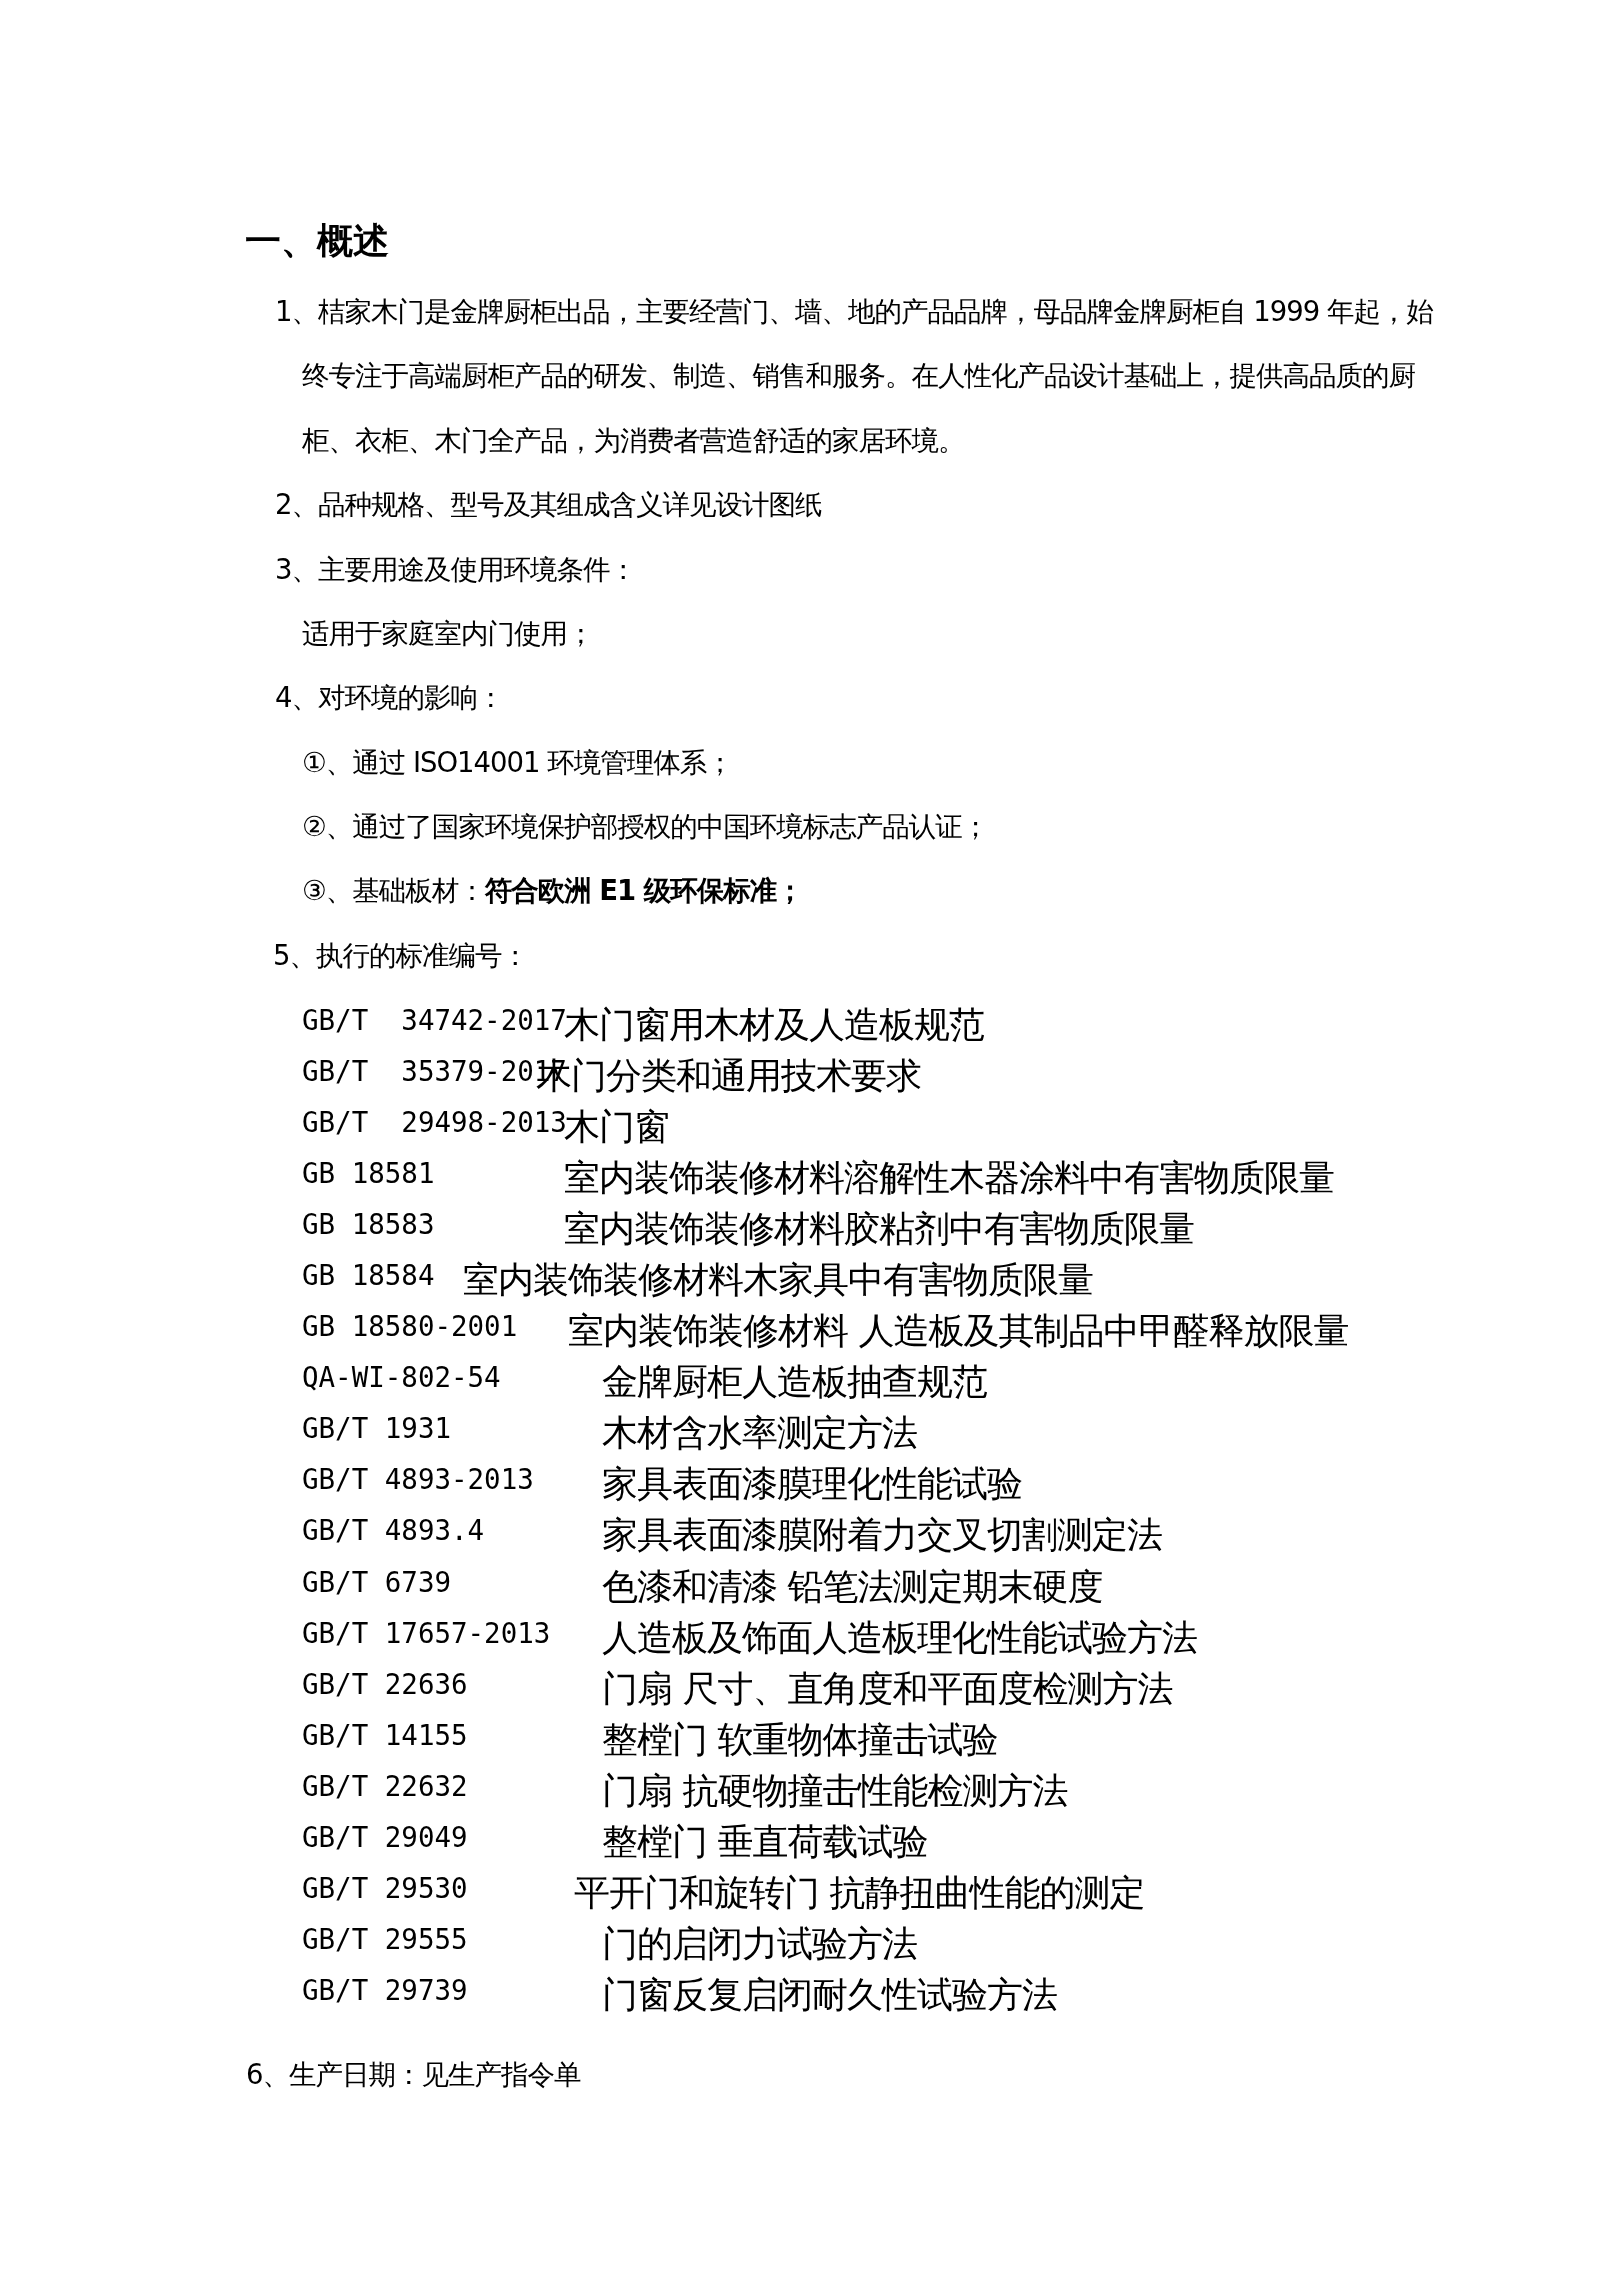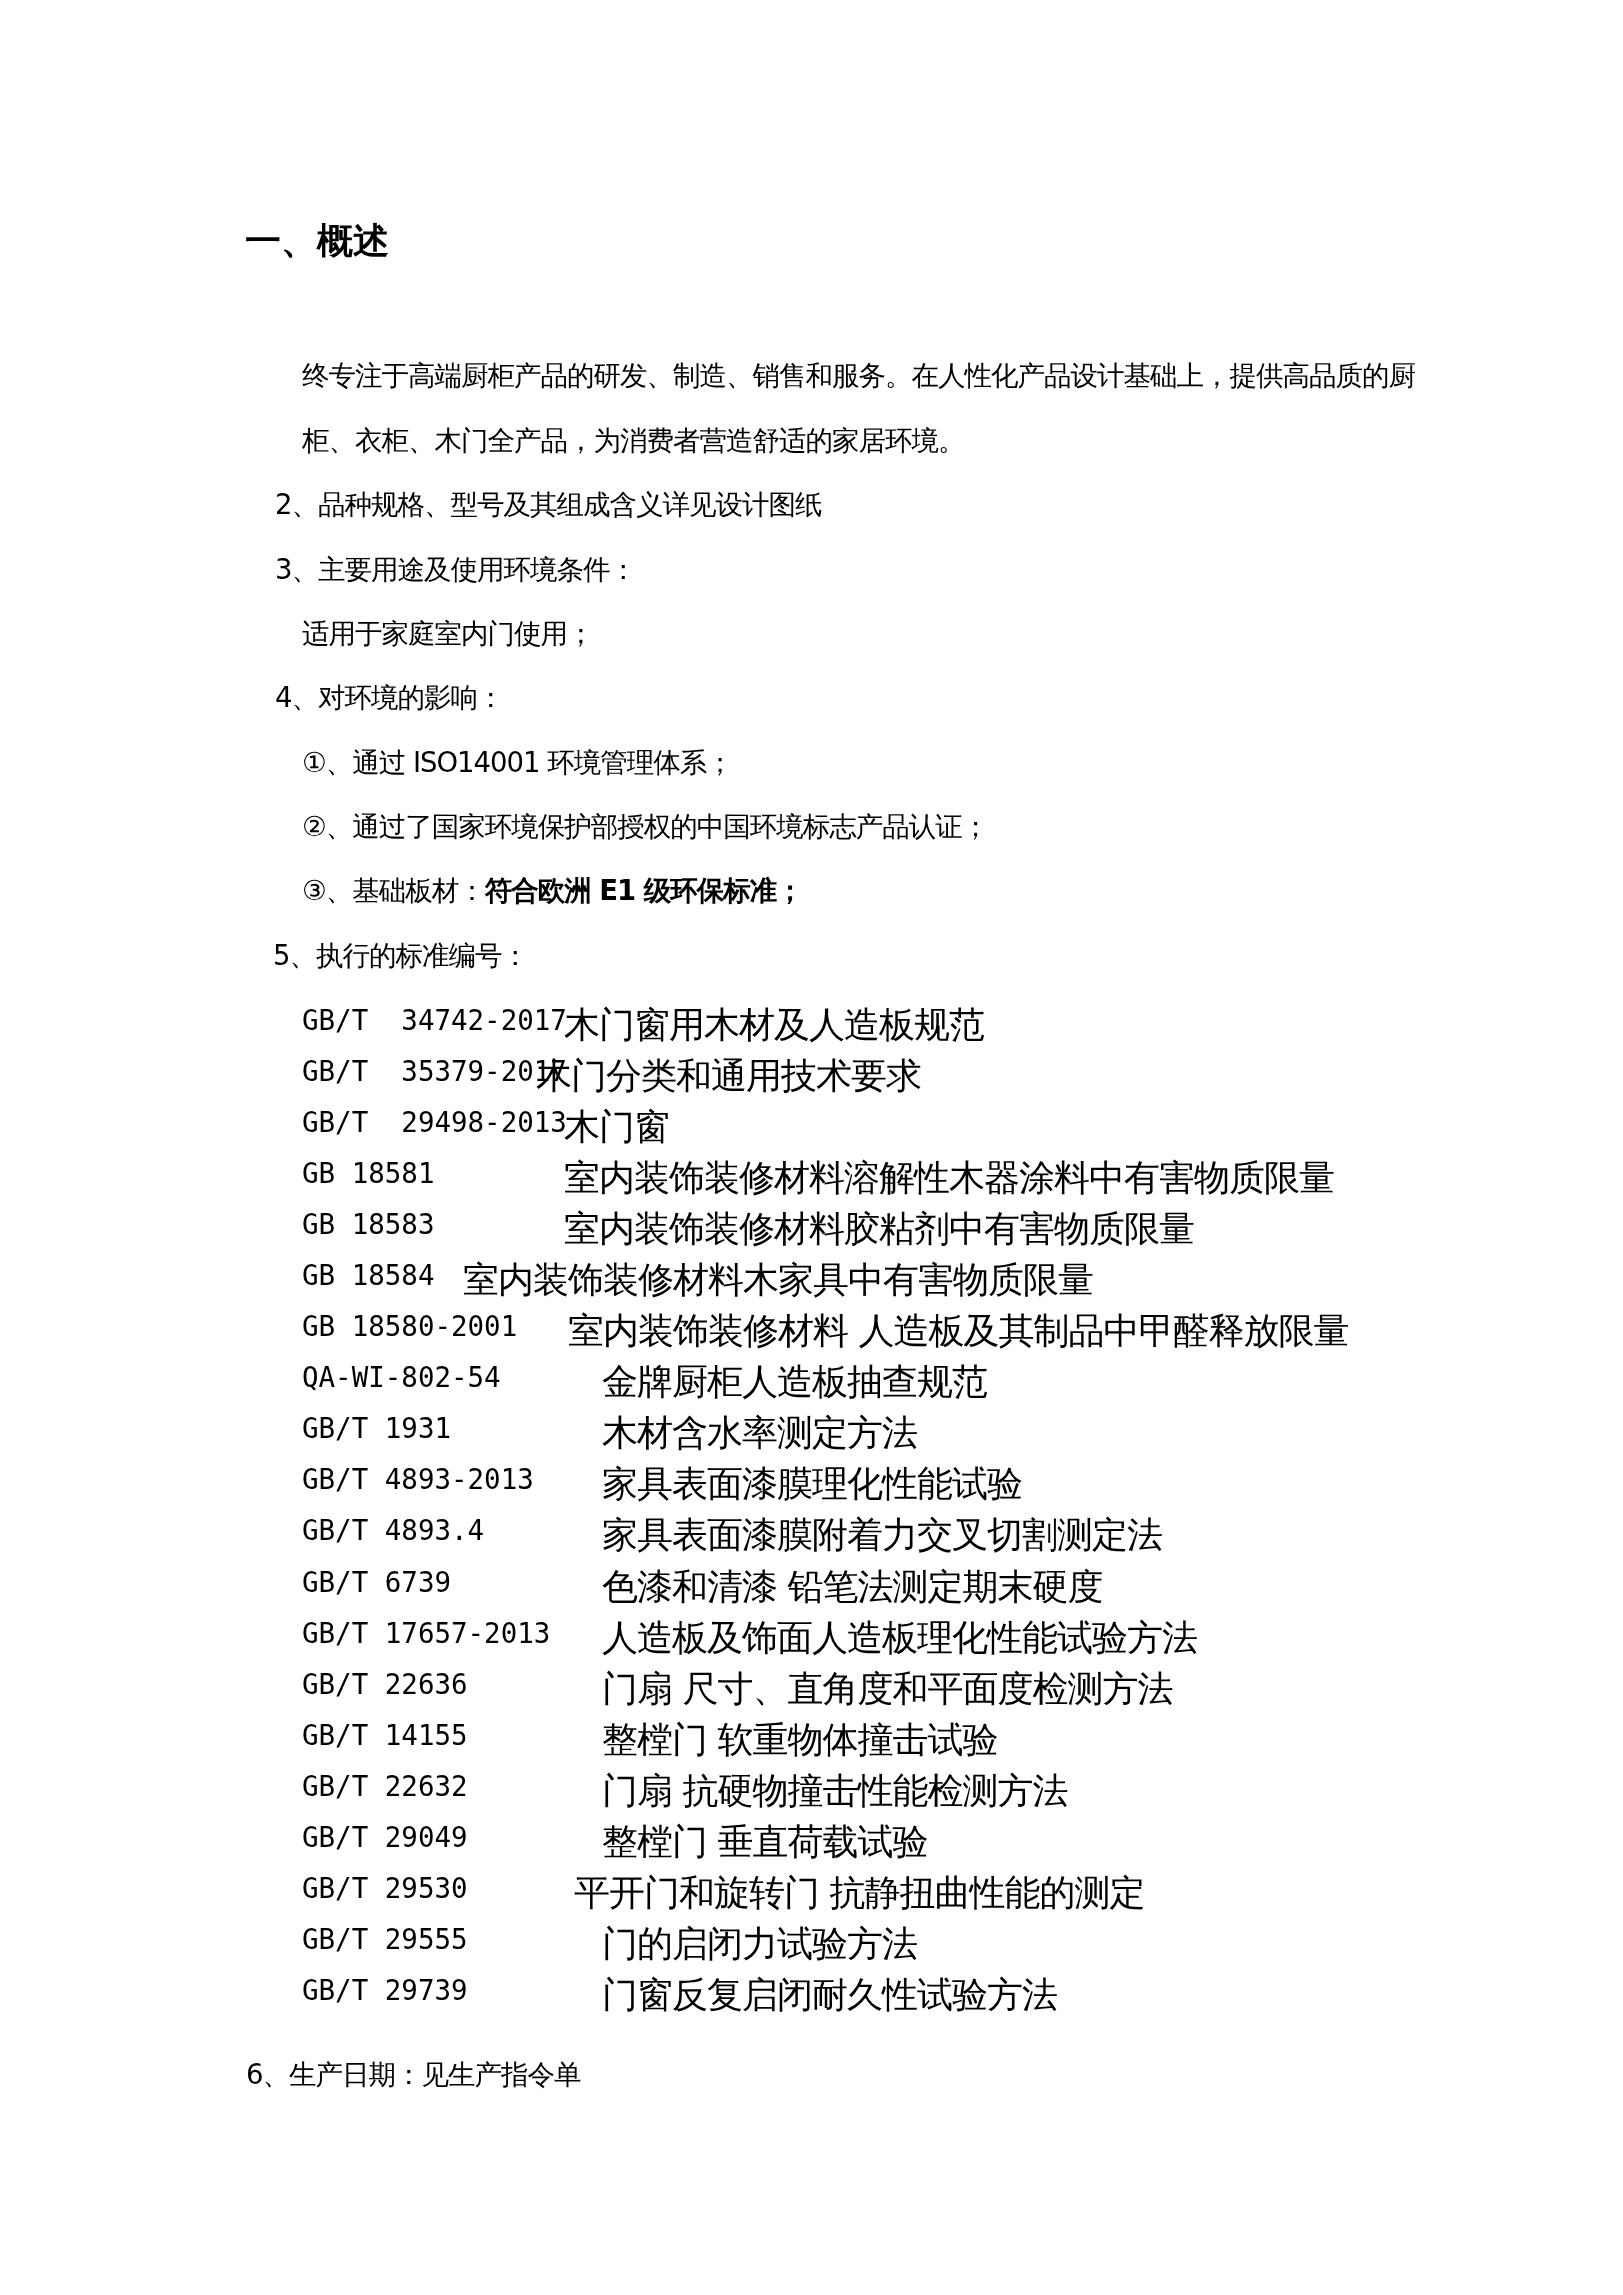--- a/index.html
+++ b/index.html
@@ -65,20 +65,21 @@
     white-space:nowrap;
   }
 </style>
 </head>
 <body>
 
 <div class="page">
 
   <h1 class="doc-title">一、概述</h1>
 
+  <div class="line r0">1、桔家木门是金牌厨柜出品，主要经营门、墙、地的产品品牌，母品牌金牌厨柜自 1999 年起，始</div>
   <div class="line r2">柜、衣柜、木门全产品，为消费者营造舒适的家居环境。</div>
   <div class="line r1">终专注于高端厨柜产品的研发、制造、销售和服务。在人性化产品设计基础上，提供高品质的厨</div>
   <div class="line r3">2、品种规格、型号及其组成含义详见设计图纸</div>
   <div class="line r4">3、主要用途及使用环境条件：</div>
   <div class="line r5">适用于家庭室内门使用；</div>
   <div class="line r6">4、对环境的影响：</div>
   <div class="line r7">①、通过 ISO14001 环境管理体系；</div>
   <div class="line r8">②、通过了国家环境保护部授权的中国环境标志产品认证；</div>
   <div class="line r9"><span>③、基础板材：</span><span class="b">符合欧洲 E1 级环保标准；</span></div>
   <div class="line r10">5、执行的标准编号：</div>

